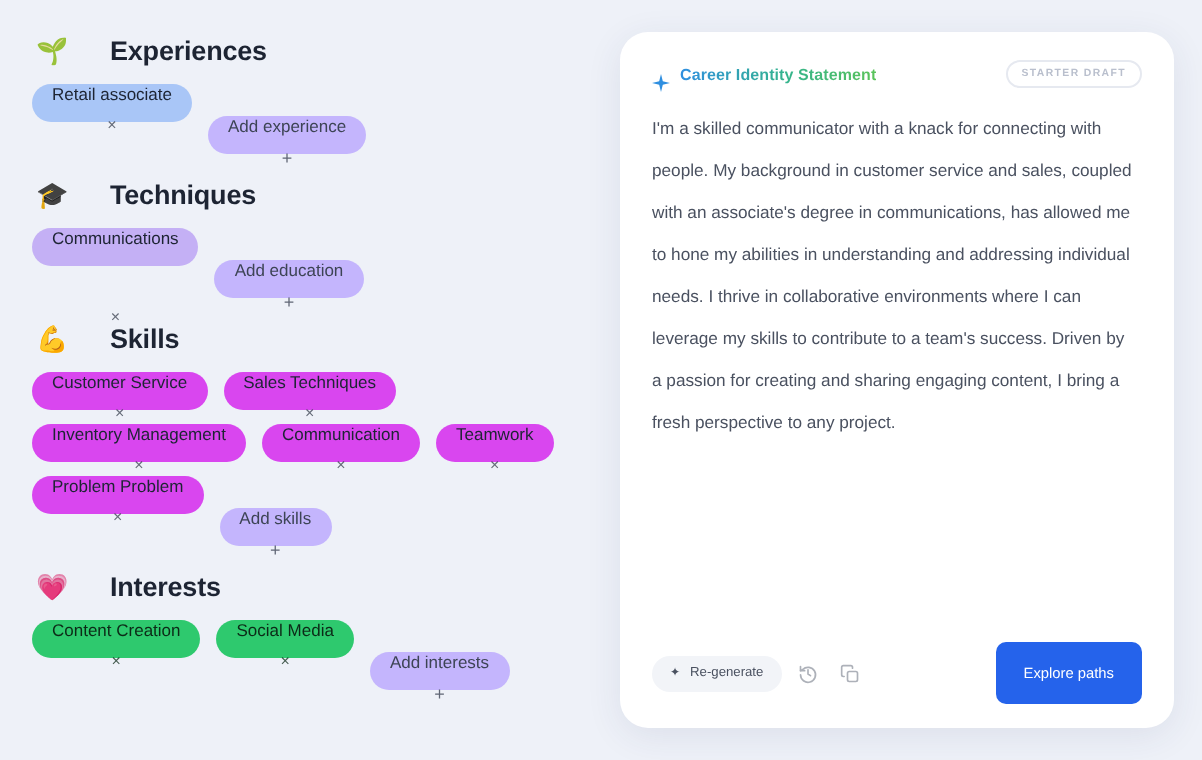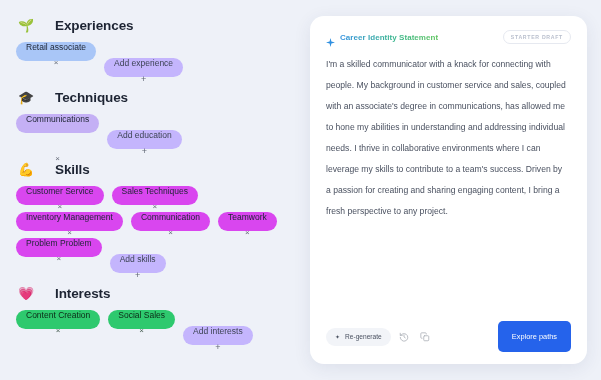--- a/index.html
+++ b/index.html
@@ -250,21 +250,21 @@
       <div class="sec-head">
         <span class="sec-emoji">💗</span>
         <span class="sec-title">Interests</span>
       </div>
       <div class="chips">
         <span class="chip green">
           <span>Content Creation</span>
           <span class="x">×</span>
         </span>
         <span class="chip green">
-          <span>Social Sales</span>
+          <span>Social Media</span>
           <span class="x">×</span>
         </span>
         <span class="chip add">
           <span>Add interests</span>
           <span class="plus">+</span>
         </span>
       </div>
     </div>
 
   </div>

